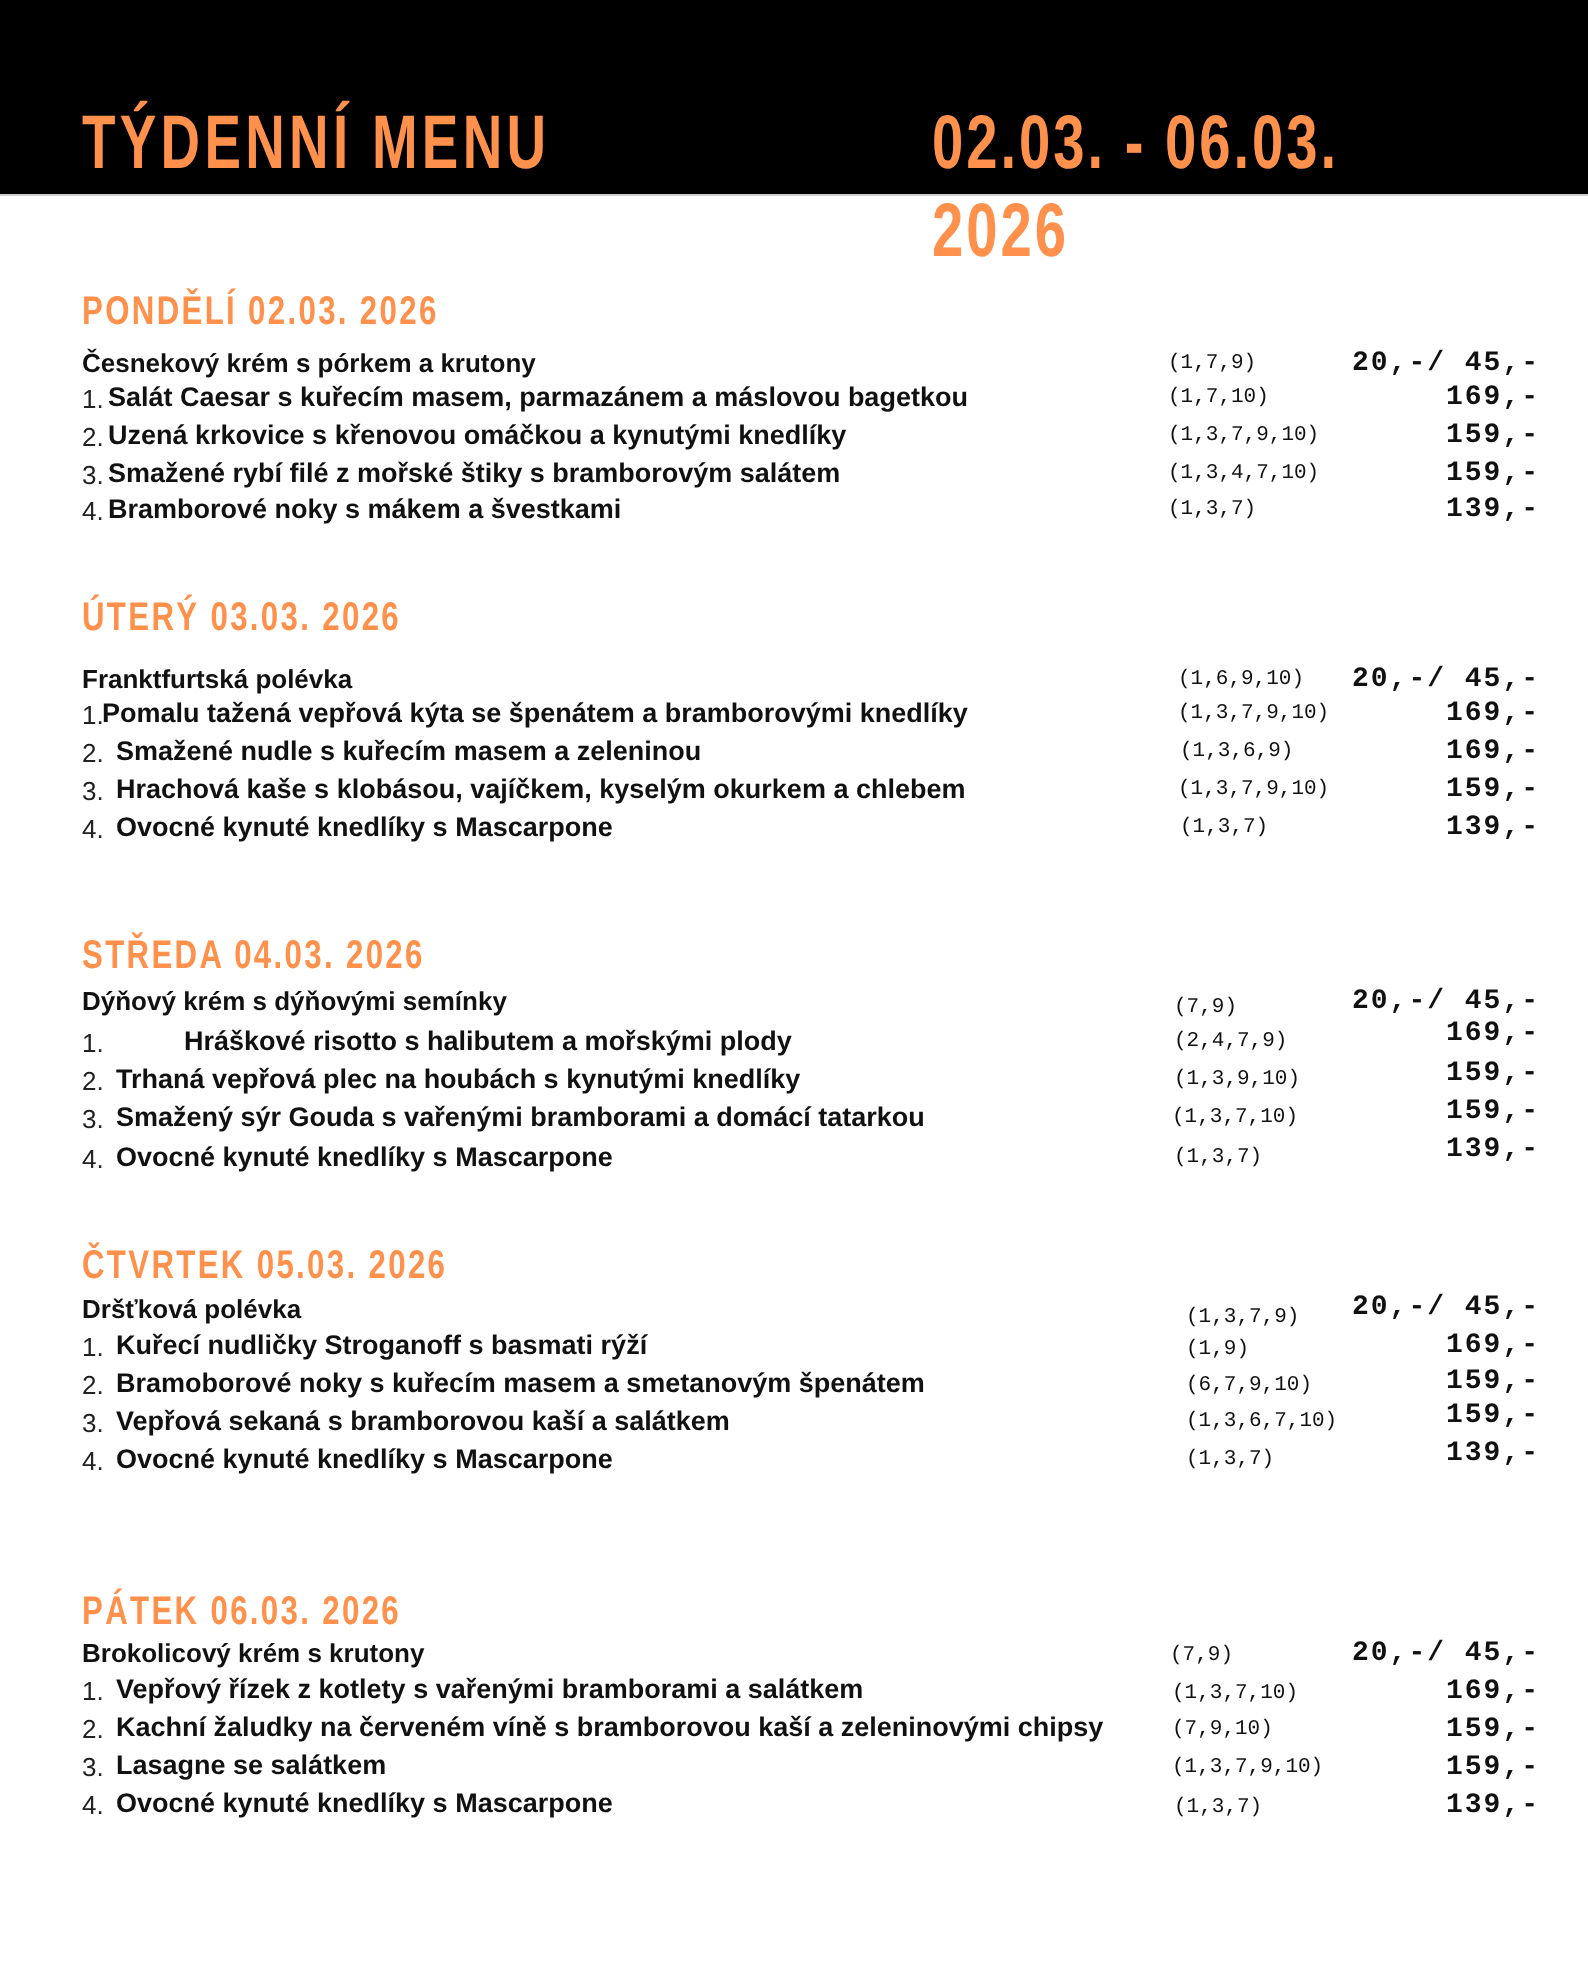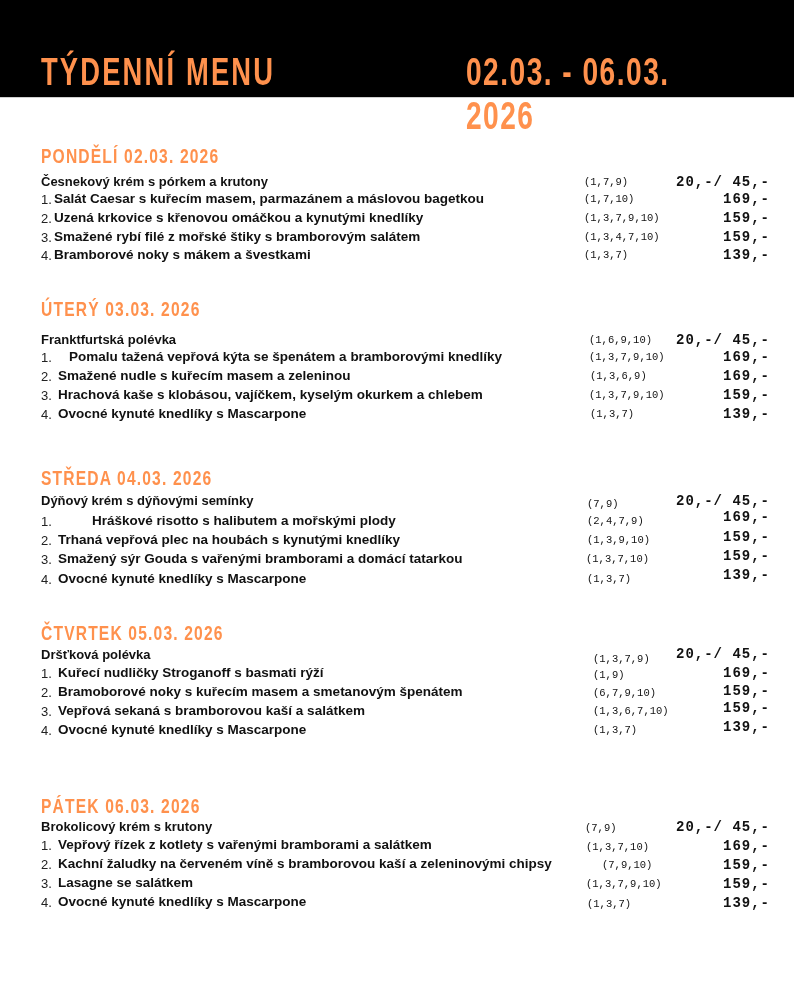--- a/index.html
+++ b/index.html
@@ -100,21 +100,21 @@
 
 <div class="day" style="top:298px;">
   <div class="day-title">ÚTERÝ 03.03. 2026</div>
   <div class="row soup" style="top:33px;padding-left:35px;">
     <span class="dish">Franktfurtská polévka</span>
     <span class="allergens" style="left:589px;">(1,6,9,10)</span>
     <span class="price">20,-/ 45,-</span>
   </div>
   <div class="row" style="top:50px;">
     <span class="num">1.</span>
-    <span class="dish" style="left:69px;">Pomalu tažená vepřová kýta se špenátem a bramborovými knedlíky</span>
+    <span class="dish" style="left:51px;">Pomalu tažená vepřová kýta se špenátem a bramborovými knedlíky</span>
     <span class="allergens" style="left:589px;">(1,3,7,9,10)</span>
     <span class="price">169,-</span>
   </div>
   <div class="row" style="top:69px;">
     <span class="num">2.</span>
     <span class="dish" style="left:58px;">Smažené nudle s kuřecím masem a zeleninou</span>
     <span class="allergens" style="left:590px;">(1,3,6,9)</span>
     <span class="price">169,-</span>
   </div>
   <div class="row" style="top:88px;">
@@ -206,21 +206,21 @@
   </div>
   <div class="row" style="top:41px;">
     <span class="num">1.</span>
     <span class="dish" style="left:58px;">Vepřový řízek z kotlety s vařenými bramborami a salátkem</span>
     <span class="allergens" style="left:586px; top:4px;">(1,3,7,10)</span>
     <span class="price" style="top:1px;">169,-</span>
   </div>
   <div class="row" style="top:60px;">
     <span class="num">2.</span>
     <span class="dish" style="left:58px;">Kachní žaludky na červeném víně s bramborovou kaší a zeleninovými chipsy</span>
-    <span class="allergens" style="left:586px; top:3px;margin-left:16px;">(7,9,10)</span>
+    <span class="allergens" style="left:586px; top:3px;">(7,9,10)</span>
     <span class="price" style="top:1px;">159,-</span>
   </div>
   <div class="row" style="top:79px;">
     <span class="num">3.</span>
     <span class="dish" style="left:58px;">Lasagne se salátkem</span>
     <span class="allergens" style="left:586px; top:3px;">(1,3,7,9,10)</span>
     <span class="price" style="top:1px;">159,-</span>
   </div>
   <div class="row" style="top:98px;">
     <span class="num">4.</span>

